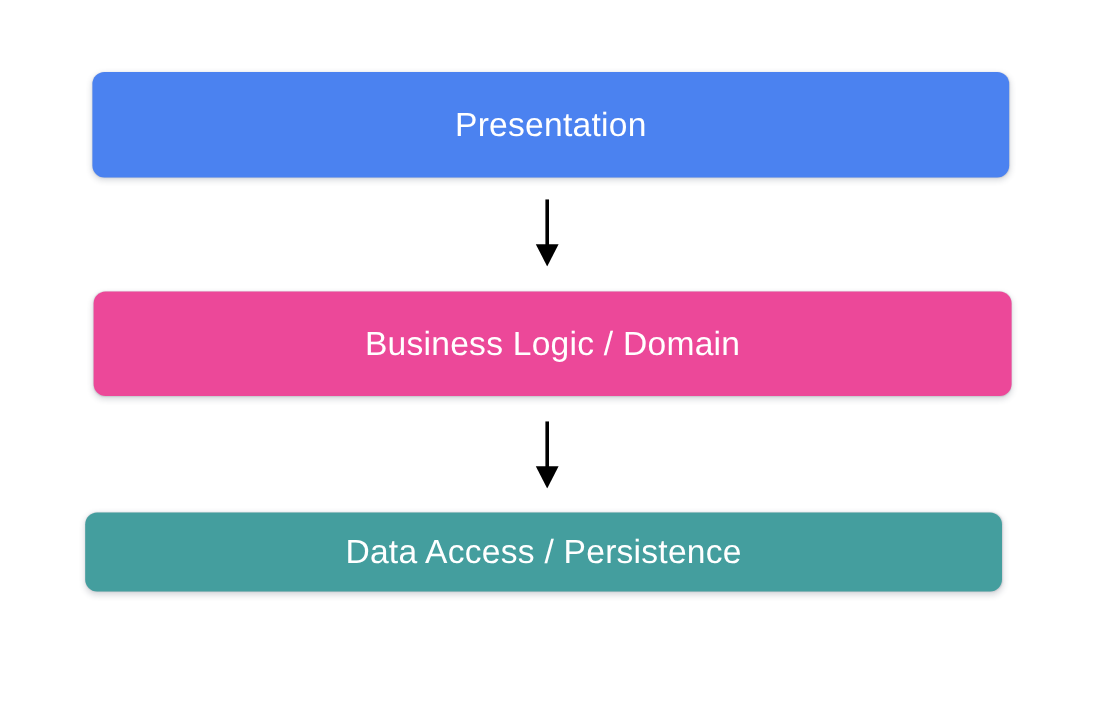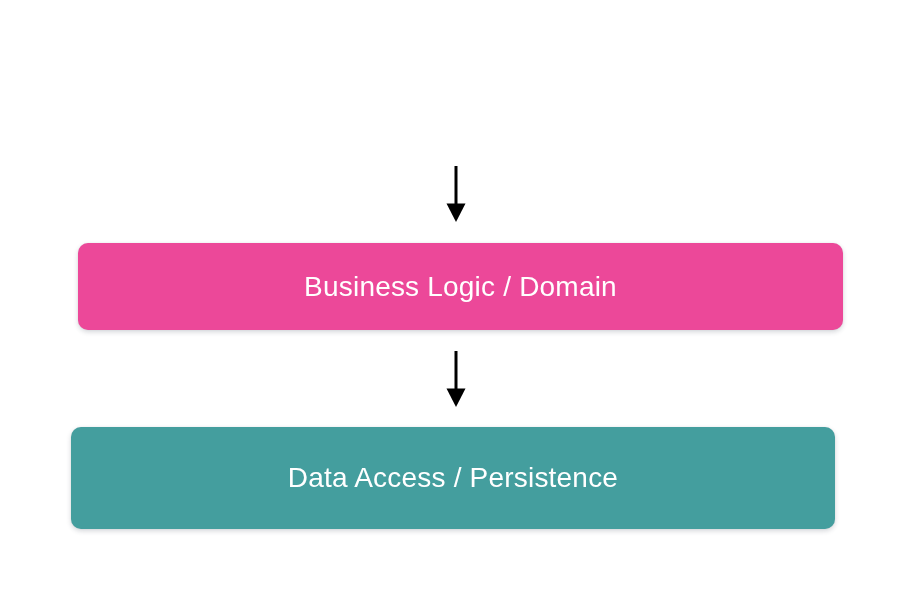--- a/index.html
+++ b/index.html
@@ -25,34 +25,37 @@
   }
   .layer-label {
     color: #ffffff;
     font-size: 28px;
     font-weight: 400;
     letter-spacing: 0.2px;
     white-space: nowrap;
   }
   .box-1 { left: 77px; top: 60px;  width: 764px; height: 88px; }
   .box-2 { left: 78px; top: 243px; width: 765px; height: 87px; }
-  .box-3 { left: 71px; top: 427px; width: 764px; height: 102px; }
+  .box-3 { left: 71px; top: 427px; width: 764px; height: 66px; }
   .arrow {
     position: absolute;
     width: 32px;
     height: 56px;
   }
   .arrow-1 { left: 440px; top: 166px; }
   .arrow-2 { left: 440px; top: 351px; }
 </style>
 </head>
 <body>
 
 <div class="canvas">
 
+  <div class="layer-box box-1" style="background: rgb(75, 130, 240);">
+    <span class="layer-label">Presentation</span>
+  </div>
 
   <svg class="arrow arrow-1" viewBox="0 0 32 56" xmlns="http://www.w3.org/2000/svg">
     <line x1="16" y1="0" x2="16" y2="40" stroke="#000000" stroke-width="3"></line>
     <polygon points="16,56 6.5,37.5 25.5,37.5" fill="#000000"></polygon>
   </svg>
 
   <div class="layer-box box-2" style="background: #ec4899;">
     <span class="layer-label">Business Logic / Domain</span>
   </div>
 

